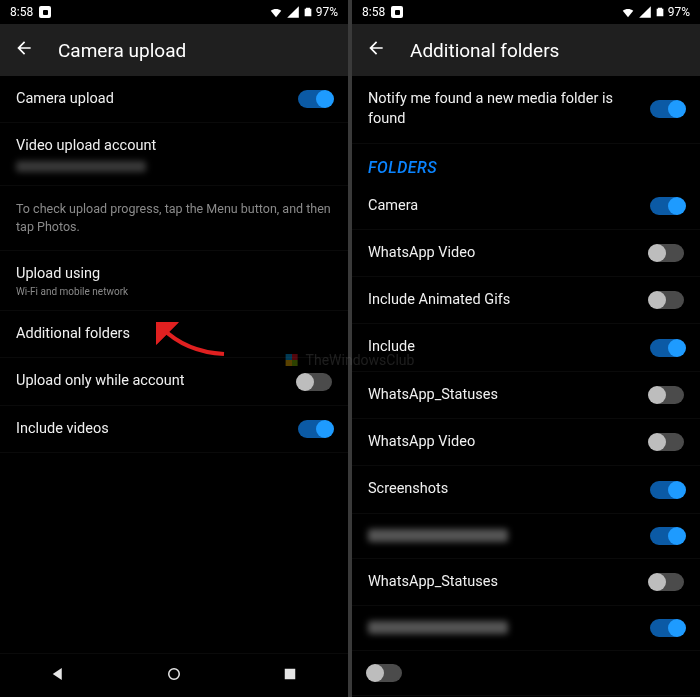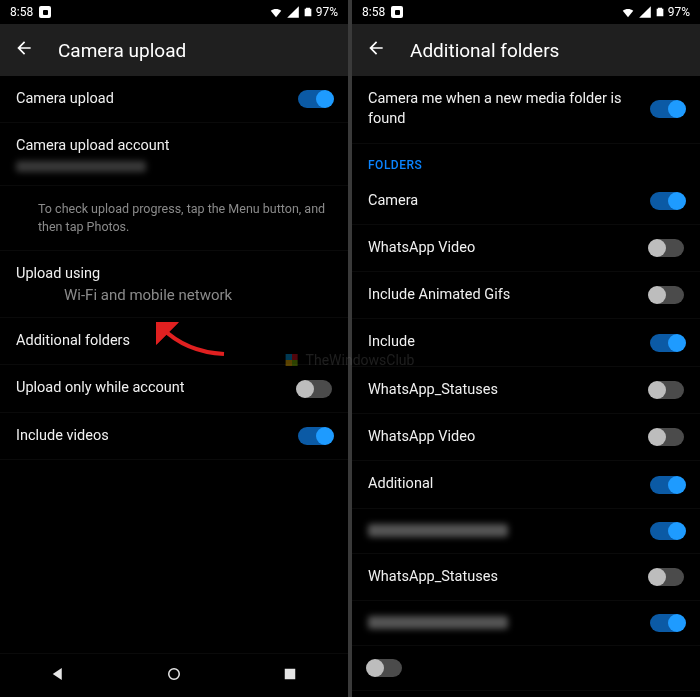--- a/index.html
+++ b/index.html
@@ -61,29 +61,30 @@
   .row {
     display: flex;
     align-items: center;
     justify-content: space-between;
     padding: 13px 16px;
     min-height: 44px;
     border-bottom: 1px solid rgba(255,255,255,0.04);
   }
   .row .label-block { flex:1; }
   .row .primary { font-size: 14.5px; color: #f0f0f0; line-height:1.4;}
-  .row .secondary { font-size: 15px; color: #8a8a8a; margin-top:2px;margin-left:48px;}
+  .row .secondary { font-size: 10px; color: #8a8a8a; margin-top:2px;}
   .row.info-text { padding: 14px 16px; }
-  .row.info-text .primary { color:#8a8a8a; font-size:12.5px; line-height:1.45;margin-left:22px;}
+  .row.info-text .primary { color:#8a8a8a; font-size:12.5px; line-height:1.45;}
   .section-header {
     padding: 14px 16px 6px 16px;
-    font-size: 12px;
+    font-size: 16px;
     color: #0a84ff;
     letter-spacing: 0.5px;
     font-weight: 500;
+    font-style: italic;
   }
   .toggle {
     width: 34px; height: 18px; border-radius: 10px;
     position: relative; flex-shrink:0;
   }
   .toggle::after {
     content:""; position:absolute; width:18px; height:18px; border-radius:50%;
     top:0;
   }
   .toggle.on { background:#0b5aa5; }
@@ -182,21 +183,21 @@
 
     <div class="row">
       <div class="label-block">
           <div class="primary">Camera upload</div>
         </div>
       <div class="toggle on"></div>
     </div>
 
     <div class="row">
       <div class="label-block">
-        <div class="primary">Camera upload account</div>
+        <div class="primary">Video upload account</div>
         <div class="blur-text"></div>
       </div>
     </div>
 
     <div class="row info-text">
       <div class="label-block">
           <div class="primary">To check upload progress, tap the Menu button, and then tap Photos.</div>
         </div>
     </div>
 
@@ -285,21 +286,21 @@
           <path d="M20 11H7.8l5.6-5.6L12 4l-8 8 8 8 1.4-1.4L7.8 13H20z"></path>
         </svg>
     </span>
     <span class="title">Additional folders</span>
   </div>
 
   <div class="content">
 
     <div class="row">
       <div class="label-block">
-          <div class="primary">Camera me when a new media folder is found</div>
+          <div class="primary">Notify me found a new media folder is found</div>
         </div>
       <div class="toggle on"></div>
     </div>
 
     <div class="section-header">FOLDERS</div>
 
     <div id="folders-container">
         <div class="row">
           <div class="label-block">
             <div class="primary">Camera</div>
@@ -331,21 +332,21 @@
           <div class="toggle off"></div>
         </div>
         <div class="row">
           <div class="label-block">
             <div class="primary">WhatsApp Video</div>
           </div>
           <div class="toggle off"></div>
         </div>
         <div class="row">
           <div class="label-block">
-            <div class="primary">Additional</div>
+            <div class="primary">Screenshots</div>
           </div>
           <div class="toggle on"></div>
         </div>
         <div class="row">
           <div class="label-block">
             <div class="blur-row-text"></div>
           </div>
           <div class="toggle on"></div>
         </div>
         <div class="row">

